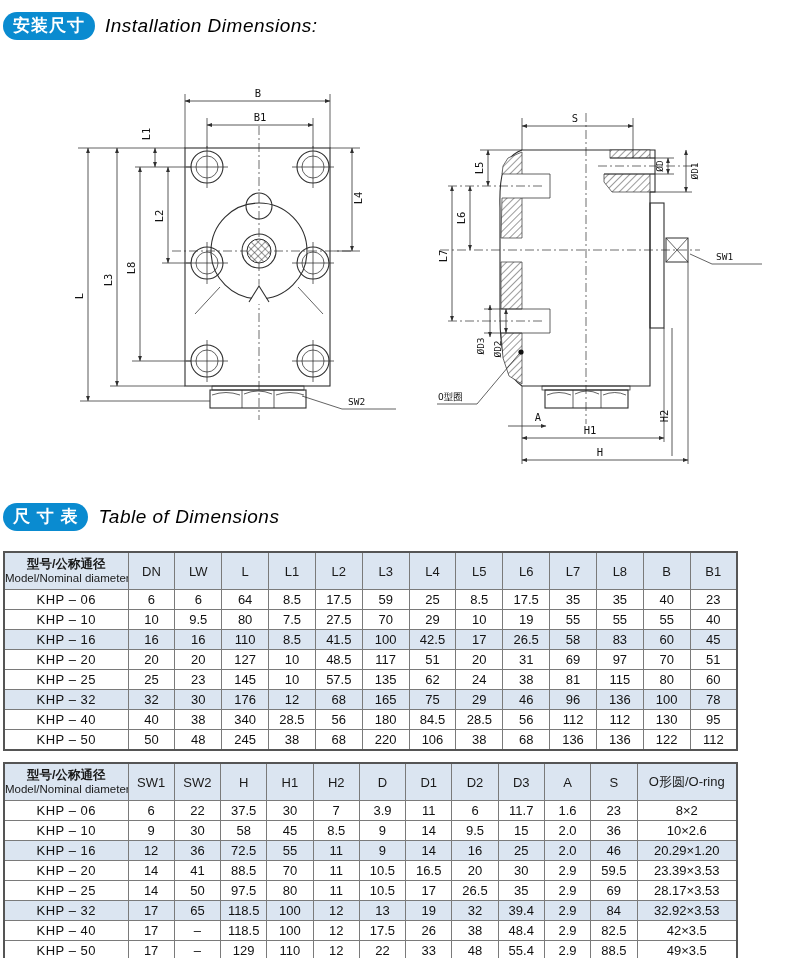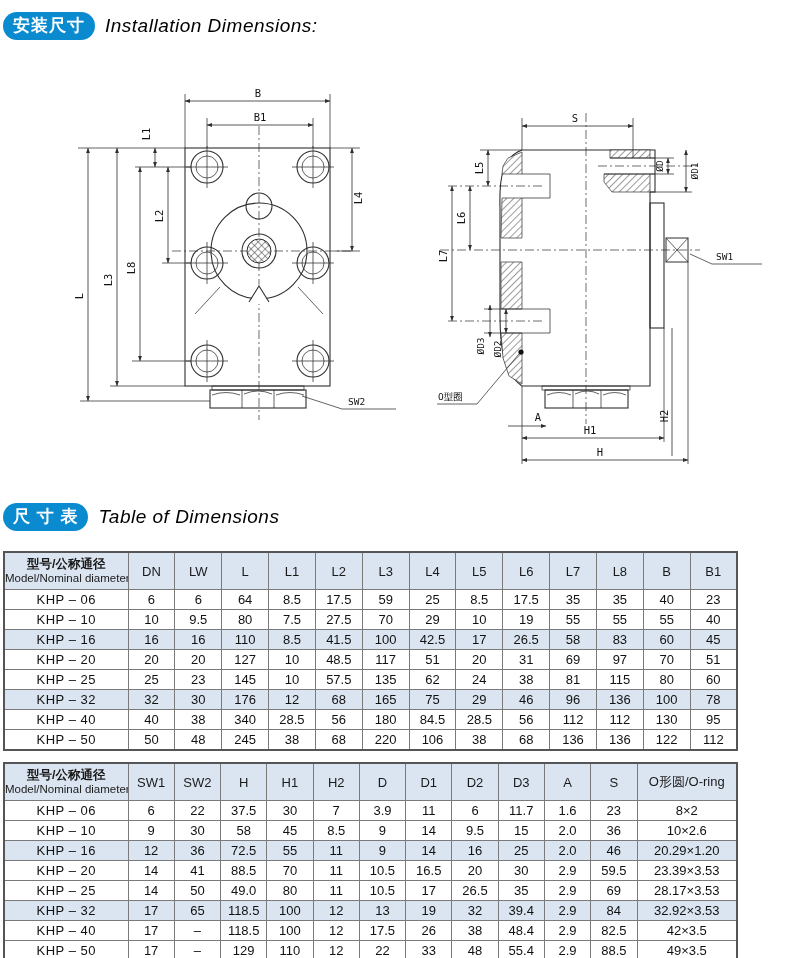--- a/index.html
+++ b/index.html
@@ -510,21 +510,21 @@
         <td>20</td>
         <td>30</td>
         <td>2.9</td>
         <td>59.5</td>
         <td>23.39×3.53</td>
       </tr>
       <tr>
         <td class="model-td">KHP – 25</td>
         <td>14</td>
         <td>50</td>
-        <td>49.0</td>
+        <td>97.5</td>
         <td>80</td>
         <td>11</td>
         <td>10.5</td>
         <td>17</td>
         <td>26.5</td>
         <td>35</td>
         <td>2.9</td>
         <td>69</td>
         <td>28.17×3.53</td>
       </tr>

